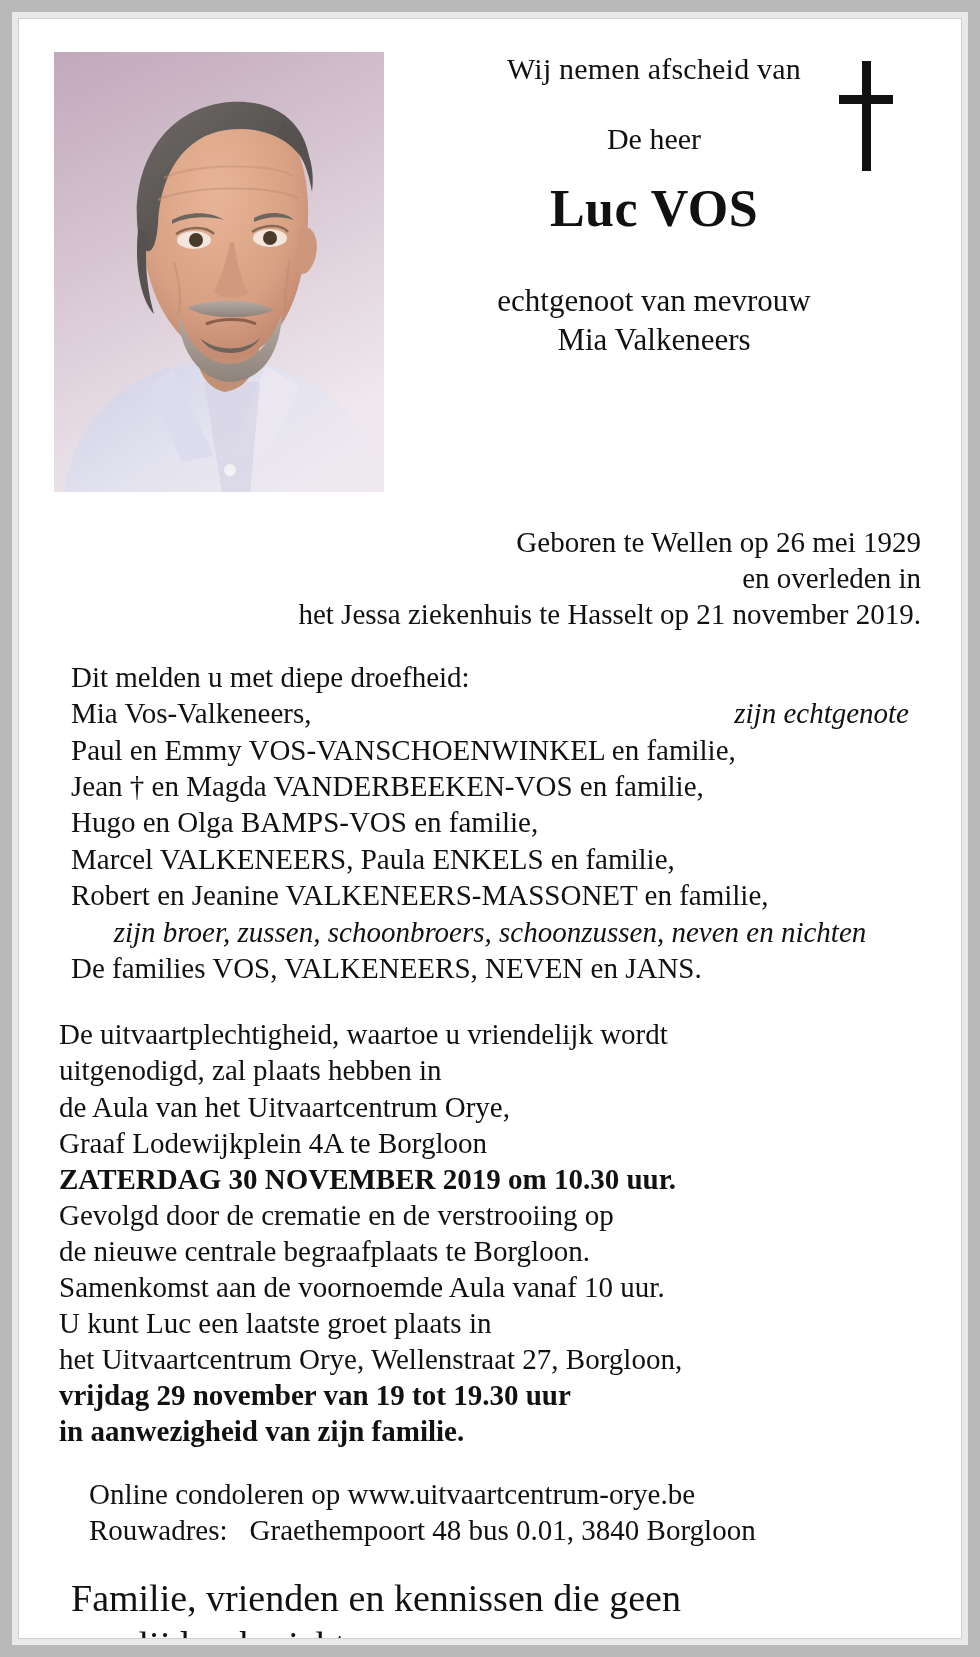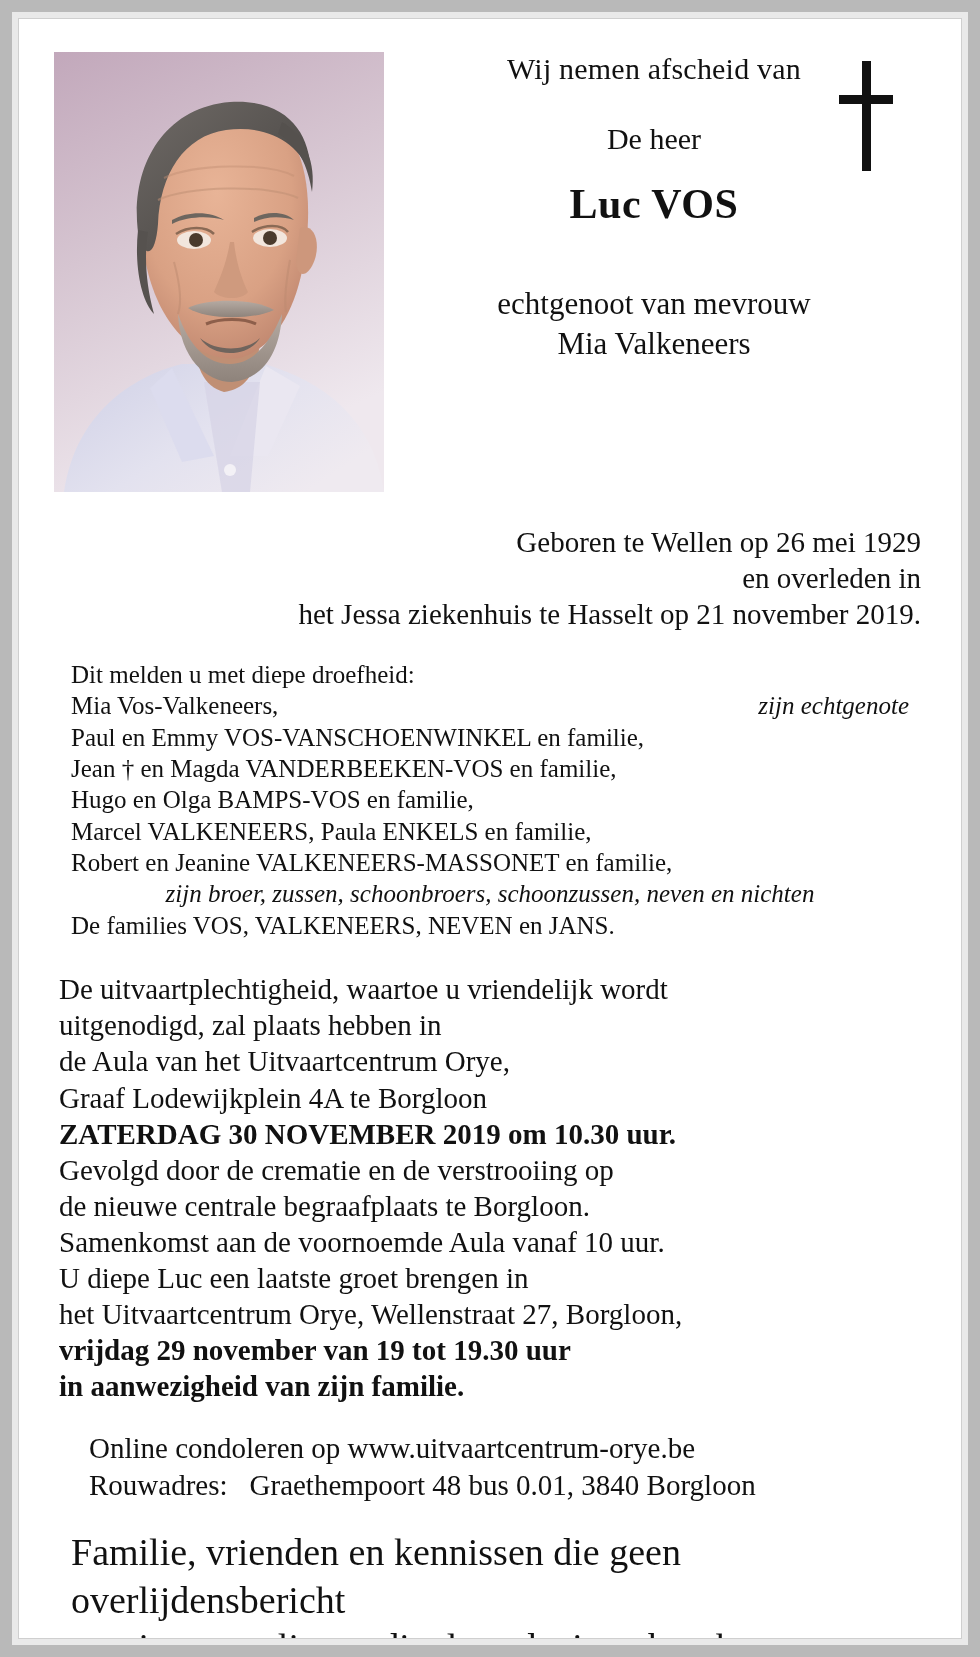--- a/index.html
+++ b/index.html
@@ -69,24 +69,24 @@
   .line-afscheid {
     font-size: 30px;
     letter-spacing: .2px;
     margin: 0 0 36px 0;
   }
   .line-deheer {
     font-size: 30px;
     margin: 0 0 26px 0;
   }
   .name {
-    font-size: 42px;
+    font-size: 52px;
     font-weight: bold;
     letter-spacing: .5px;
-    margin: 0 0 58px 0;
+    margin: 0 0 44px 0;
     line-height: 1.05;
   }
   .spouse {
     font-size: 31px;
     line-height: 1.28;
     margin: 8px;
   }
 
   
   .cross {
@@ -114,21 +114,21 @@
     margin: 0;
     padding: 6px 40px 0 40px;
     text-align: right;
     font-size: 29px;
     line-height: 1.24;
   }
 
   
   .family {
     padding: 26px 52px 0 52px;
-    font-size: 25px;
+    font-size: 29px;
     line-height: 1.255;
   }
   .family .row {
     display: block;
     white-space: nowrap;
   }
   .family .spread {
     display: flex;
     justify-content: space-between;
     align-items: baseline;
@@ -285,21 +285,21 @@
 
       <div class="ceremony">
         <div>De uitvaartplechtigheid, waartoe u vriendelijk wordt</div>
         <div>uitgenodigd, zal plaats hebben in</div>
         <div>de Aula van het Uitvaartcentrum Orye,</div>
         <div>Graaf Lodewijkplein 4A te Borgloon</div>
         <div class="bold">ZATERDAG 30 NOVEMBER 2019 om 10.30 uur.</div>
         <div>Gevolgd door de crematie en de verstrooiing op</div>
         <div>de nieuwe centrale begraafplaats te Borgloon.</div>
         <div>Samenkomst aan de voornoemde Aula vanaf 10 uur.</div>
-        <div>U diepe Luc een laatste groet brengen in</div>
+        <div>U kunt Luc een laatste groet plaats in</div>
         <div>het Uitvaartcentrum Orye, Wellenstraat 27, Borgloon,</div>
         <div class="bold">vrijdag 29 november van 19 tot 19.30 uur</div>
         <div class="bold">in aanwezigheid van zijn familie.</div>
       </div>
 
       <div class="contact">
         <div>
           <span>Online condoleren op</span>
           <span>www.uitvaartcentrum-orye.be</span>
         </div>

